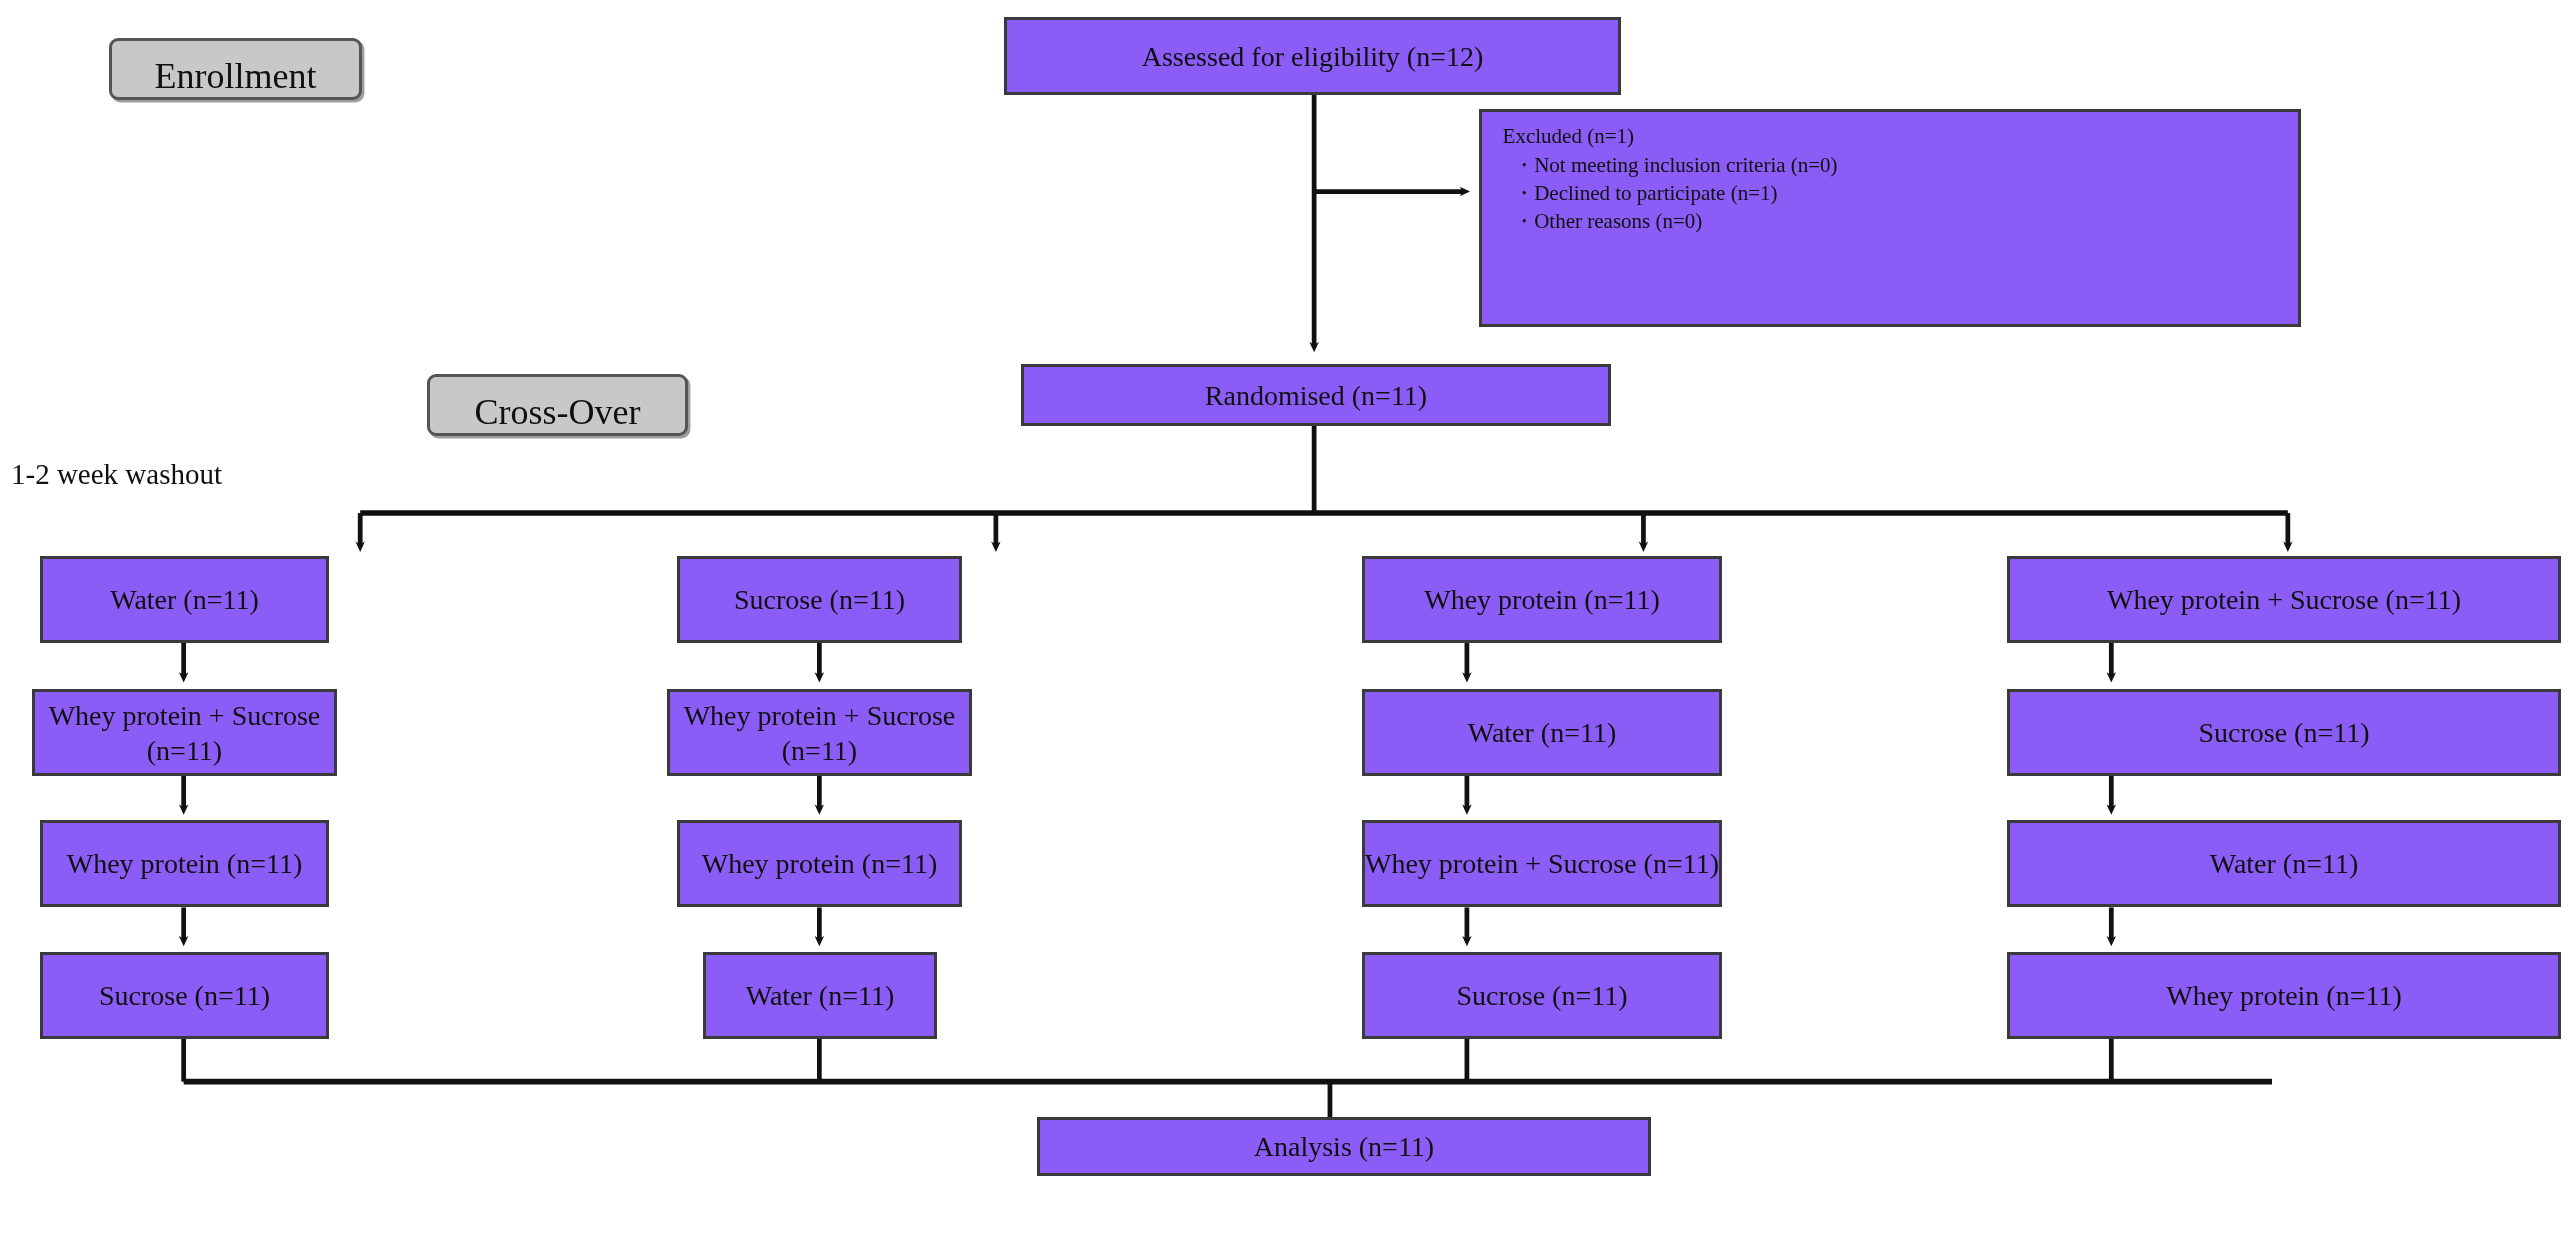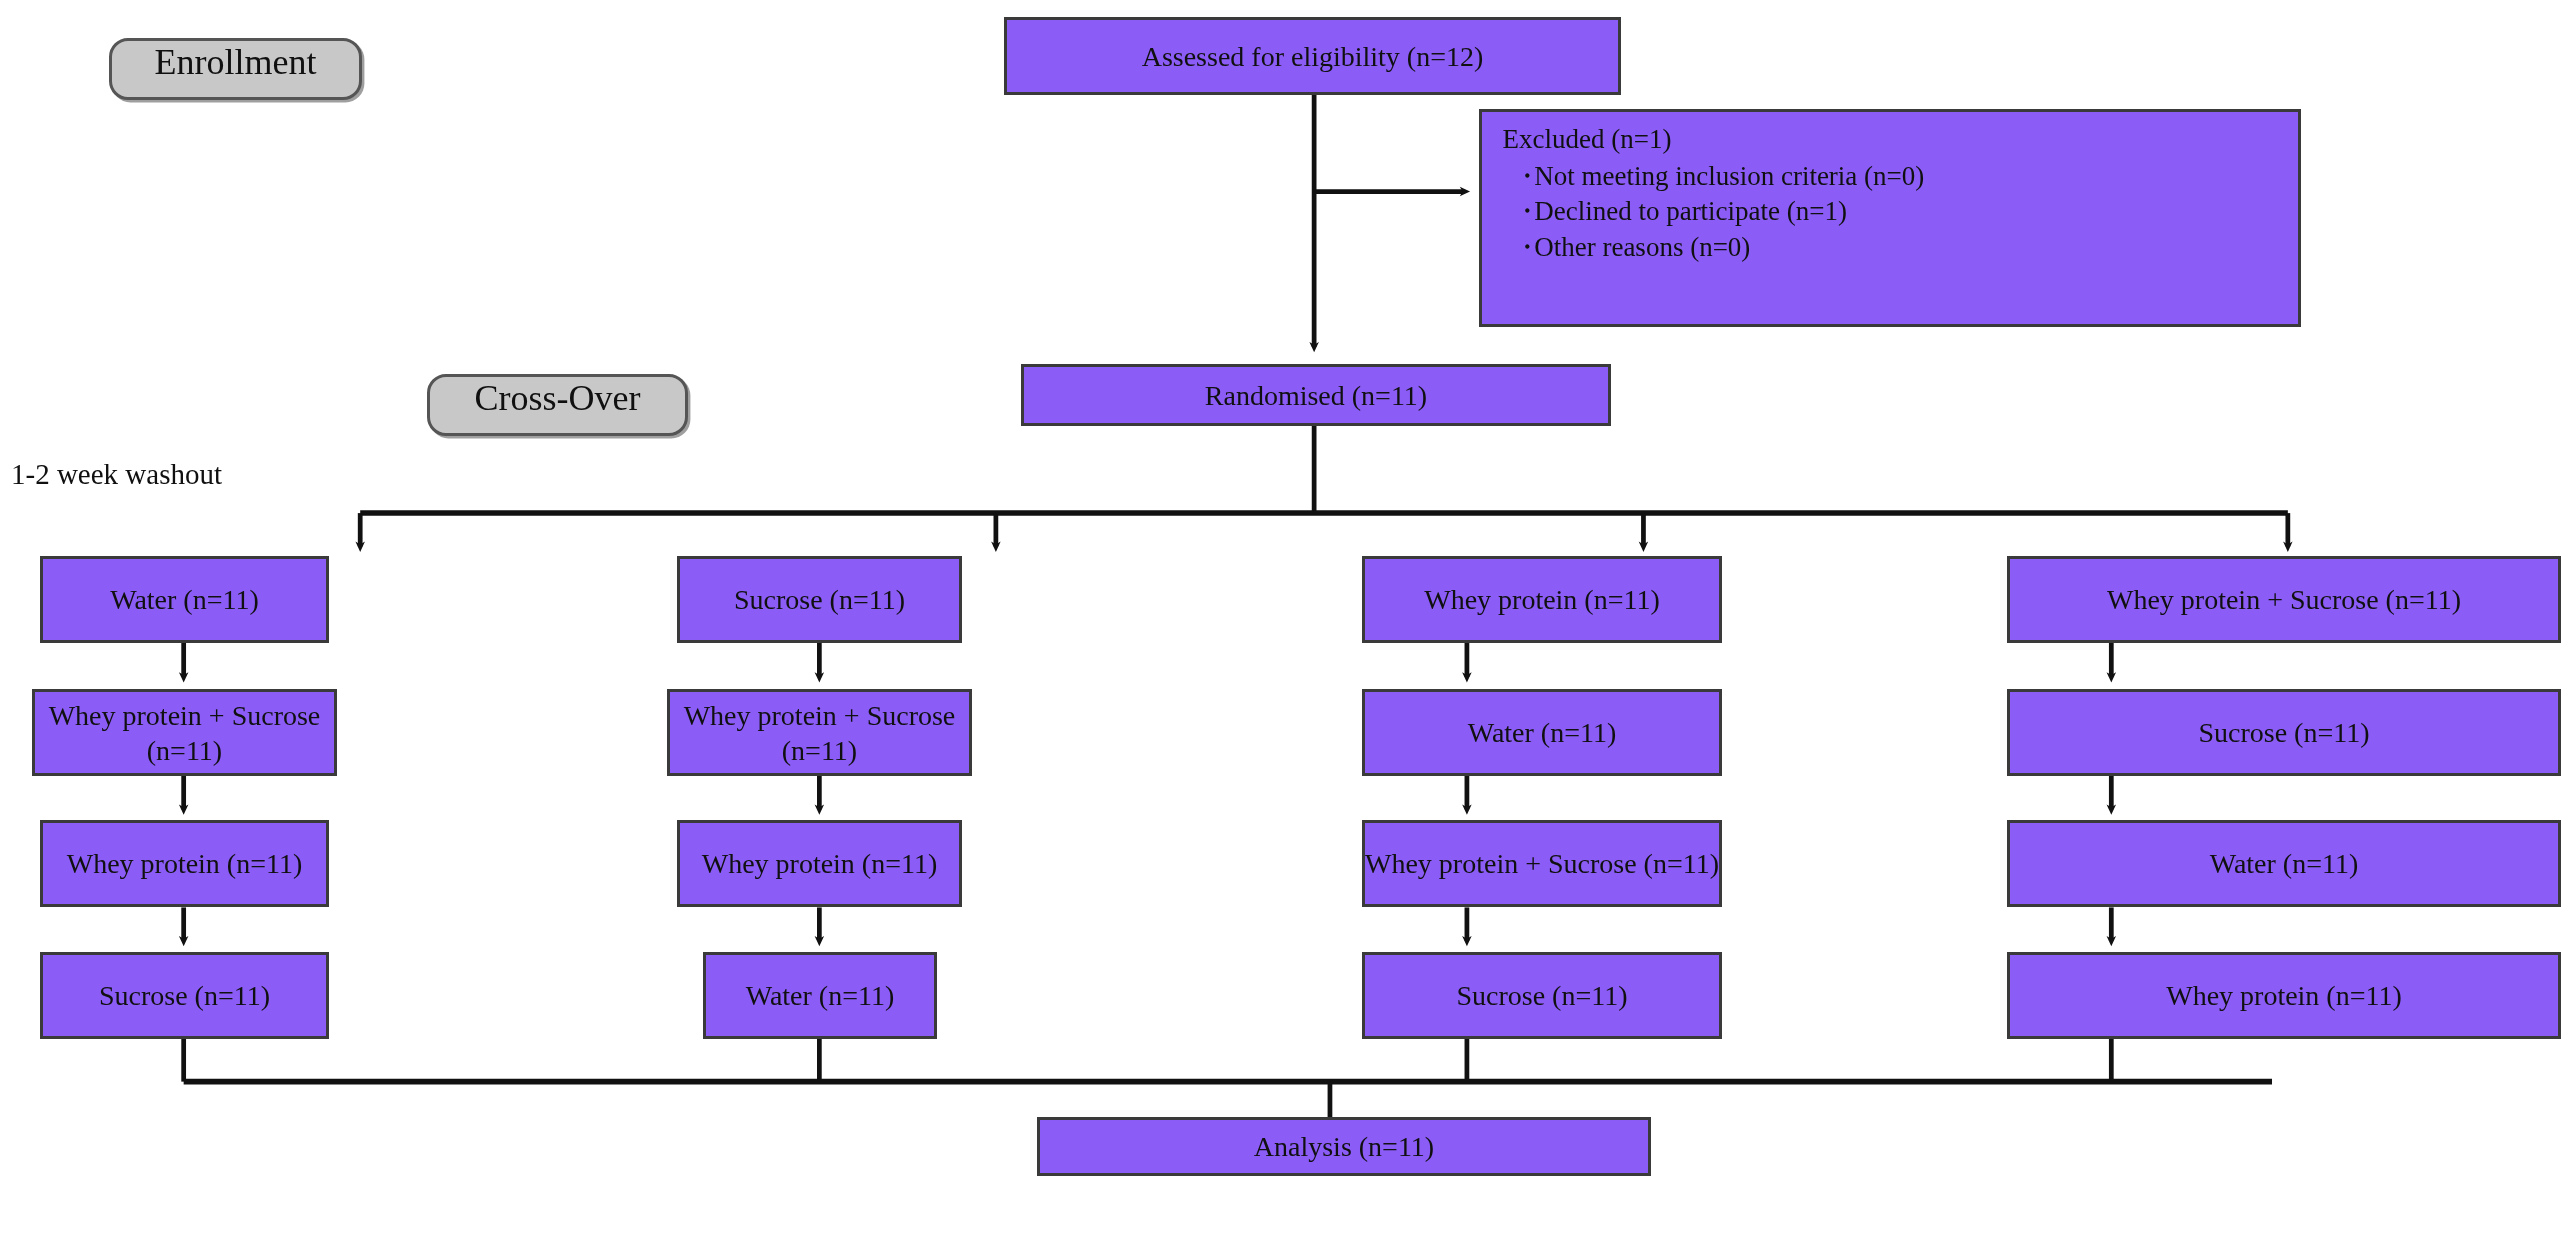--- a/index.html
+++ b/index.html
@@ -37,24 +37,24 @@
   }
   .node.left-align {
     justify-content: flex-start;
     text-align: left;
   }
   .stage {
     position: absolute;
     box-sizing: border-box;
     background: #c8c8c8;
     border: 3.2px solid #555555;
-    border-radius: 19px;
+    border-radius: 9px;
     box-shadow: 2.4px 2.4px 0 rgba(80,80,80,0.55);
     display: flex;
-    align-items: flex-start;
+    align-items: flex-end;
     justify-content: center;
     color: #101010;
     text-align: center;
   }
   .plain-label {
     position: absolute;
     color: #101010;
     white-space: nowrap;
     font-family: Liberation Serif, serif;
   }
@@ -78,21 +78,21 @@
   }
   .excluded-list li::before {
     content: "\30FB";
     display: inline-block;
     width: 20.6px;
     margin-left: -3.2px;
   }
   .fs-big   { font-size: 29px; }
   .fs-node  { font-size: 28px; }
   .fs-stage { font-size: 36px; }
-  .fs-excl  { font-size: 27px; }
+  .fs-excl  { font-size: 21px; }
 </style>
 </head>
 <body>
 
 <div id="canvas">
 
   <svg class="connectors" viewBox="0 0 3254 1566" preserveAspectRatio="none">
     <defs>
       <marker id="arrow" markerWidth="16" markerHeight="16" refX="7" refY="7" orient="auto" markerUnits="userSpaceOnUse">
         <path d="M1,1 L14,7 L1,13 L4.5,7 Z" fill="#111111"></path>

